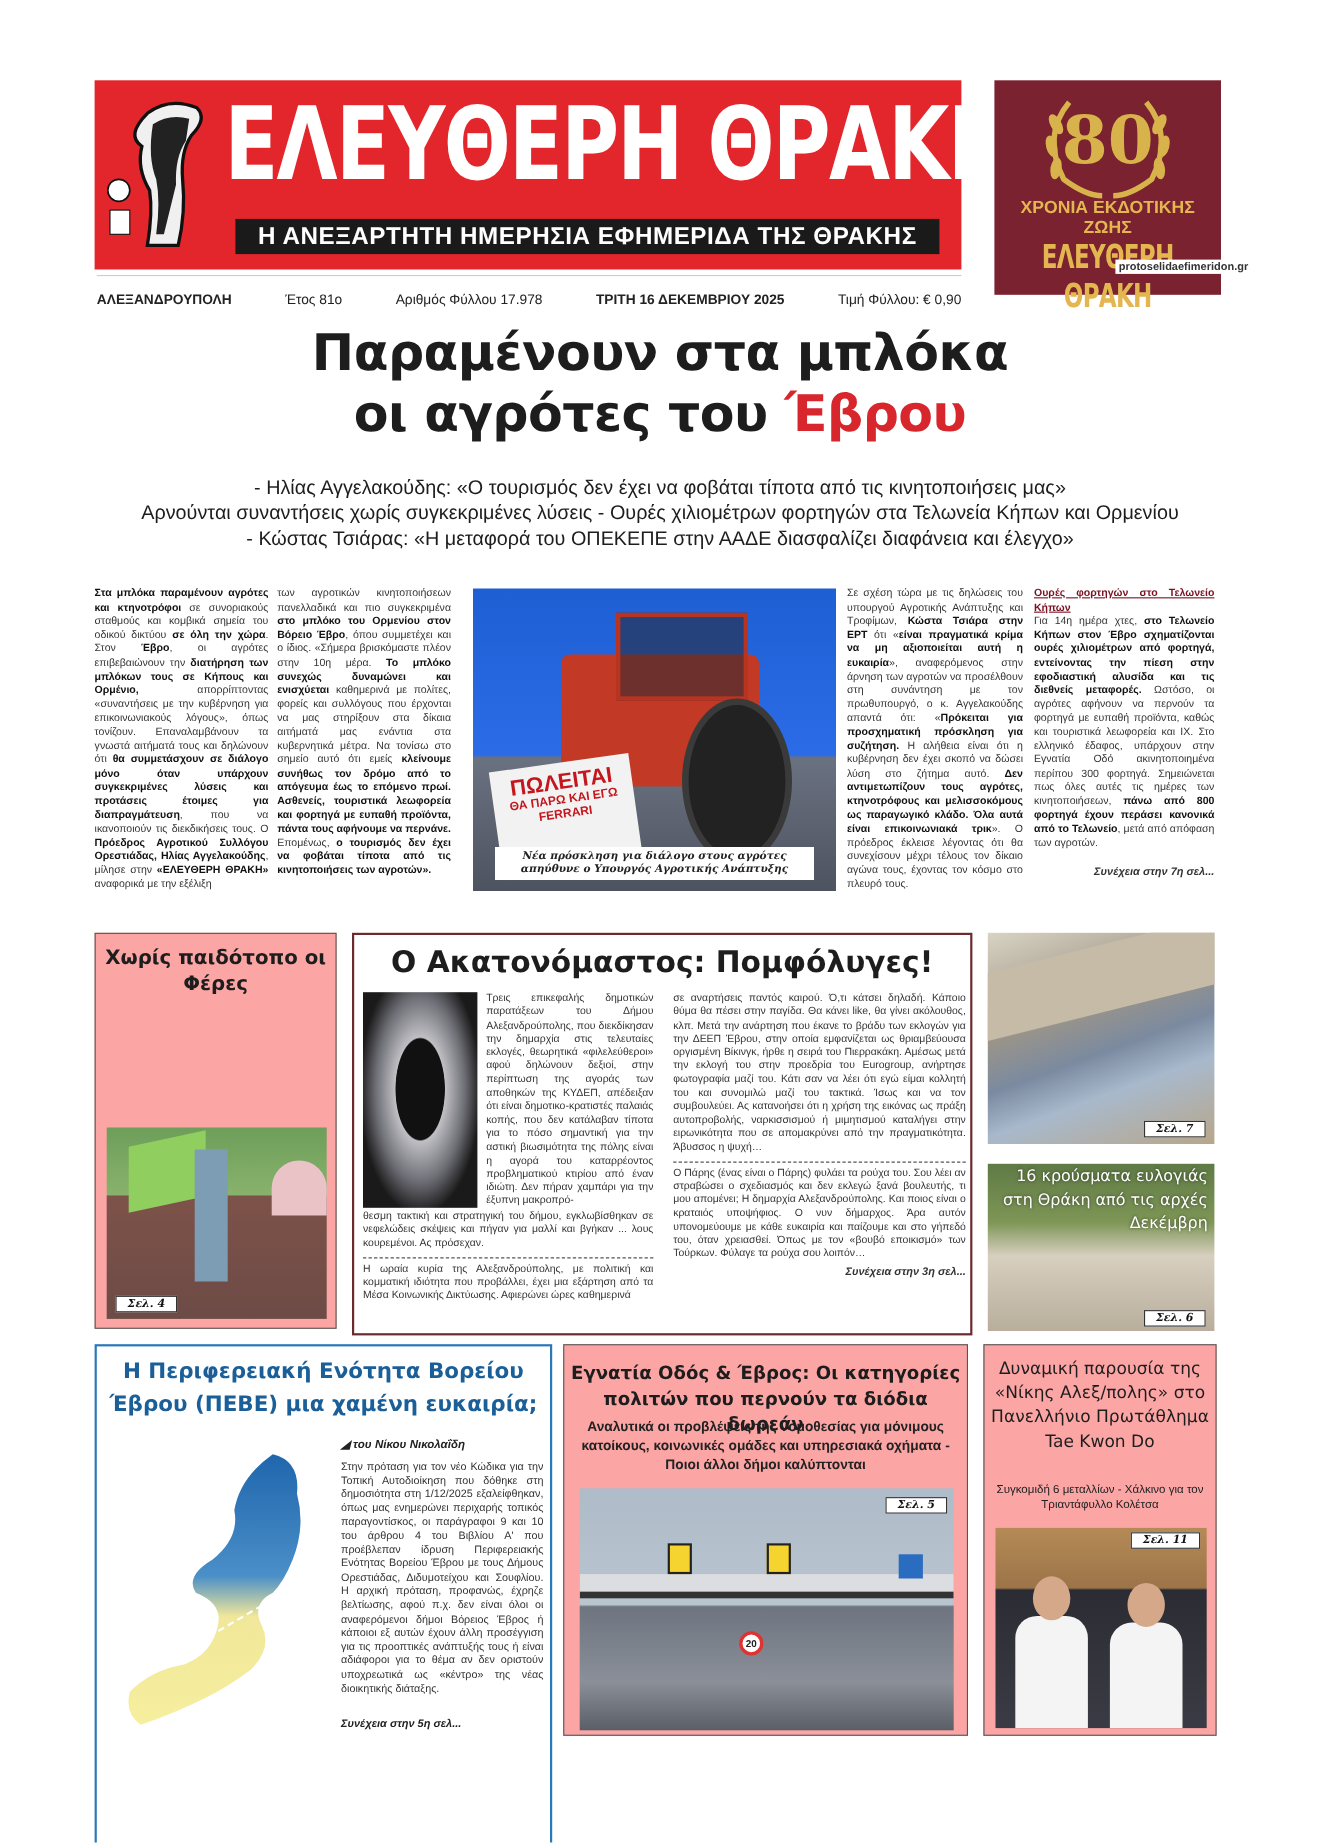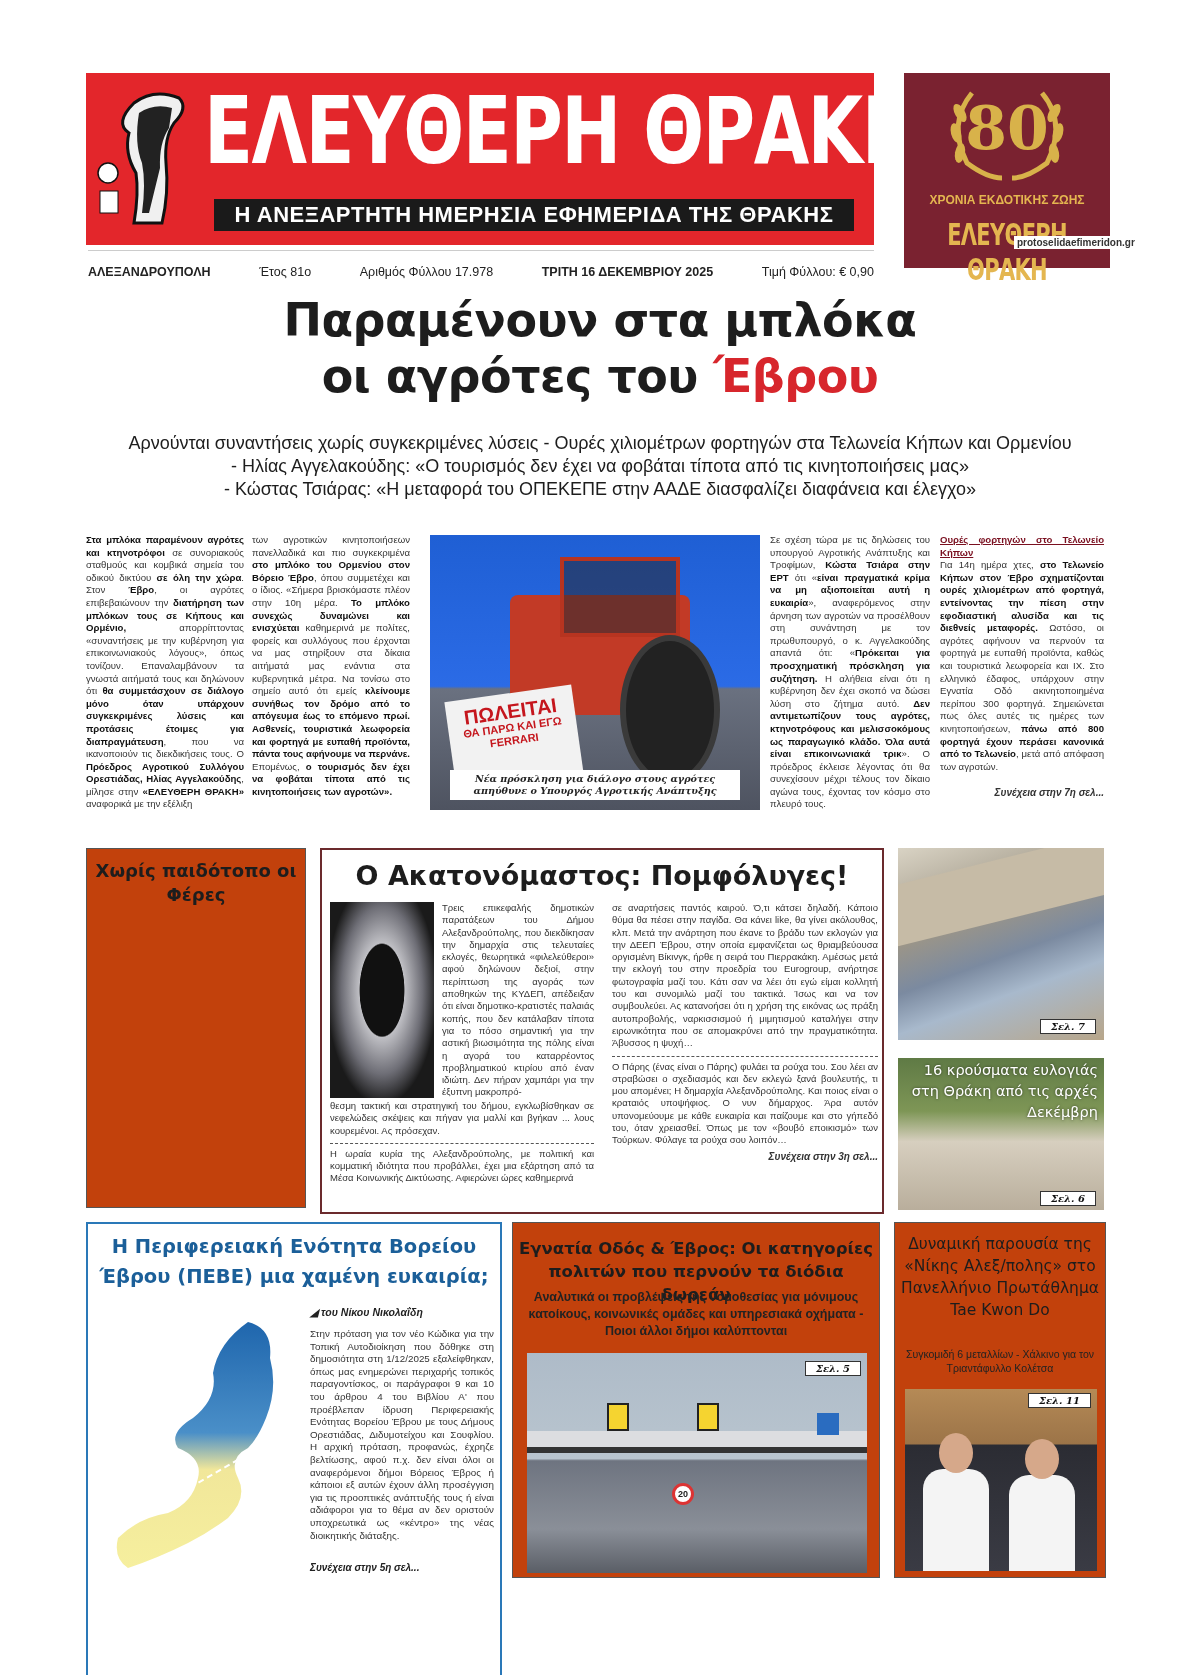--- a/index.html
+++ b/index.html
@@ -9,21 +9,21 @@
 
   
   .masthead { left: 86px; top: 73px; width: 788px; height: 172px; background: #e3262b; }
   .logo-figure { left: 8px; top: 10px; width: 104px; height: 150px; }
   .mast-title { left: 118px; top: 4px; width: 660px; height: 110px; color: #fff; font-family: "DejaVu Sans", sans-serif; font-weight: bold; font-size: 92px; letter-spacing: -2px; transform: scaleX(0.78); transform-origin: left top; white-space: nowrap; line-height: 110px; }
   .mast-sub { left: 128px; top: 126px; width: 640px; height: 32px; background: #1a1a1a; color: #fff; font-weight: bold; font-size: 22px; line-height: 32px; text-align: center; letter-spacing: 0.5px; }
 
   .anniv { left: 904px; top: 73px; width: 206px; height: 195px; background: #7a2230; }
   .anniv .num { position: absolute; left: 0; width: 100%; top: 20px; text-align: center; font-family: "DejaVu Serif", serif; font-size: 60px; color: #d8b24a; font-weight: bold; }
   .anniv .wreath { position: absolute; top: 10px; left: 38px; width: 130px; height: 100px; }
-  .anniv .yrs { position: absolute; top: 120px; width: 100%; text-align: center; color: #e4b650; font-size: 12px; font-weight: bold; }
+  .anniv .yrs { position: absolute; top: 108px; width: 100%; text-align: center; color: #e4b650; font-size: 16px; font-weight: bold; }
   .anniv .name { position: absolute; top: 144px; width: 100%; text-align: center; color: #e4b650; font-family: "DejaVu Sans", sans-serif; font-weight: bold; font-size: 30px; transform: scaleX(0.7); letter-spacing: -1px; }
   .watermark { left: 1014px; top: 236px; background: #fff; color: #333; font-size: 10px; font-weight: bold; padding: 1px 3px; }
 
   .infobar { left: 88px; top: 250px; width: 786px; height: 18px; font-size: 12.5px; color: #222; display: flex; justify-content: space-between; border-top: 1px solid #ccc; padding-top: 14px; }
   .infobar .b { font-weight: bold; }
 
   
   .headline { left: 120px; top: 292px; width: 960px; text-align: center; font-family: "DejaVu Sans", sans-serif; font-size: 46px; font-weight: bold; color: #1d1d1d; line-height: 56px; letter-spacing: -0.5px; }
   .headline .red { color: #d7262c; }
   .deck { left: 80px; top: 432px; width: 1040px; text-align: center; font-size: 18px; line-height: 23px; color: #1d1d1d; }
@@ -40,21 +40,21 @@
 
   .tractor { left: 430px; top: 535px; width: 330px; height: 275px; background: linear-gradient(#1f5fd4 0%, #2b6be6 55%, #6a7180 56%, #4e5360 100%); overflow: hidden; }
   .tractor .body { position: absolute; left: 80px; top: 60px; width: 180px; height: 120px; background: #c23a26; border-radius: 8px; }
   .tractor .cab { position: absolute; left: 130px; top: 22px; width: 120px; height: 80px; background: rgba(40,40,50,0.55); border: 4px solid #b73420; }
   .tractor .wheel { position: absolute; border-radius: 50%; background: #222; border: 6px solid #3a3a3a; }
   .tractor .sign { position: absolute; left: 20px; top: 158px; width: 128px; height: 90px; background: #f2f2f2; transform: rotate(-8deg); color: #c5161d; font-weight: bold; font-size: 20px; text-align: center; padding-top: 8px; line-height: 20px; }
   .tractor .sign small { display: block; font-size: 11px; line-height: 13px; }
   .tractor .caption { position: absolute; left: 20px; right: 20px; bottom: 10px; background: #fff; font-family: "DejaVu Serif", serif; font-style: italic; font-weight: bold; font-size: 9.6px; text-align: center; padding: 3px 4px; line-height: 12px; color: #222; }
 
   
-  .box { border: 1.5px solid #555; background: #c2410c; }
+  .box { border: 1.5px solid #555; background: #fca5a5; }
   .feres { left: 86px; top: 848px; width: 220px; height: 360px; }
   .feres .t { position: absolute; top: 10px; width: 100%; text-align: center; font-family: "DejaVu Sans", sans-serif; font-size: 18px; font-weight: bold; line-height: 24px; color: #1d1d1d; }
   .feres .s { position: absolute; top: 66px; width: 100%; text-align: center; font-size: 14px; line-height: 20px; color: #222; }
   .feres .img { position: absolute; left: 10px; top: 176px; width: 200px; height: 174px; background: linear-gradient(#6d9e5a 0%, #88b26c 35%, #7d5249 36%, #6d4b46 100%); }
   .img .slide { position: absolute; background: #8fce5f; }
   .selbadge { position: absolute; background: #fff; border: 1px solid #333; font-family: "DejaVu Serif", serif; font-style: italic; font-weight: bold; font-size: 10px; padding: 1px 10px; color: #111; }
 
   .akat { left: 320px; top: 848px; width: 564px; height: 366px; border: 2px solid #6b2a2d; }
   .akat .t { position: absolute; top: 10px; width: 100%; text-align: center; font-family: "DejaVu Sans", sans-serif; font-size: 27px; font-weight: bold; color: #1d1d1d; }
   .akat .photo { position: absolute; left: 8px; top: 52px; width: 104px; height: 196px; background: radial-gradient(ellipse at 50% 45%, #111 0%, #111 30%, #bfbfc4 31%, #6e6e76 55%, #1a1a1a 75%); }
@@ -127,22 +127,22 @@
   <span>Αριθμός Φύλλου 17.978</span>
   <span class="b">ΤΡΙΤΗ 16 ΔΕΚΕΜΒΡΙΟΥ 2025</span>
   <span>Τιμή Φύλλου: € 0,90</span>
 </div>
 
 <div class="abs headline">
   <div>Παραμένουν στα μπλόκα</div>
   <div><span>οι αγρότες του </span><span class="red">Έβρου</span></div>
 </div>
 <div class="abs deck">
+  <div>- Ηλίας Αγγελακούδης: «Ο τουρισμός δεν έχει να φοβάται τίποτα από τις κινητοποιήσεις μας»</div>
   <div>Αρνούνται συναντήσεις χωρίς συγκεκριμένες λύσεις - Ουρές χιλιομέτρων φορτηγών στα Τελωνεία Κήπων και Ορμενίου</div>
-  <div>- Ηλίας Αγγελακούδης: «Ο τουρισμός δεν έχει να φοβάται τίποτα από τις κινητοποιήσεις μας»</div>
   <div>- Κώστας Τσιάρας: «Η μεταφορά του ΟΠΕΚΕΠΕ στην ΑΑΔΕ διασφαλίζει διαφάνεια και έλεγχο»</div>
 </div>
 
 <div class="abs col col1">
   <b>Στα μπλόκα παραμένουν αγρότες και κτηνοτρόφοι</b><span> σε συνοριακούς σταθμούς και κομβικά σημεία του οδικού δικτύου </span><b>σε όλη την χώρα</b><span>. Στον </span><b>Έβρο</b><span>, οι αγρότες επιβεβαιώνουν την </span><b>διατήρηση των μπλόκων τους σε Κήπους και Ορμένιο,</b><span> απορρίπτοντας «συναντήσεις με την κυβέρνηση για επικοινωνιακούς λόγους», όπως τονίζουν. Επαναλαμβάνουν τα γνωστά αιτήματά τους και δηλώνουν ότι </span><b>θα συμμετάσχουν σε διάλογο μόνο όταν υπάρχουν συγκεκριμένες λύσεις και προτάσεις έτοιμες για διαπραγμάτευση</b><span>, που να ικανοποιούν τις διεκδικήσεις τους. Ο </span><b>Πρόεδρος Αγροτικού Συλλόγου Ορεστιάδας, Ηλίας Αγγελακούδης</b><span>, μίλησε στην </span><b>«ΕΛΕΥΘΕΡΗ ΘΡΑΚΗ»</b><span> αναφορικά με την εξέλιξη</span>
 </div>
 <div class="abs col col2">
   <span>των αγροτικών κινητοποιήσεων πανελλαδικά και πιο συγκεκριμένα </span><b>στο μπλόκο του Ορμενίου στον Βόρειο Έβρο</b><span>, όπου συμμετέχει και ο ίδιος. «Σήμερα βρισκόμαστε πλέον στην 10η μέρα. </span><b>Το μπλόκο συνεχώς δυναμώνει και ενισχύεται</b><span> καθημερινά με πολίτες, φορείς και συλλόγους που έρχονται να μας στηρίξουν στα δίκαια αιτήματά μας ενάντια στα κυβερνητικά μέτρα. Να τονίσω στο σημείο αυτό ότι εμείς </span><b>κλείνουμε συνήθως τον δρόμο από το απόγευμα έως το επόμενο πρωί. Ασθενείς, τουριστικά λεωφορεία και φορτηγά με ευπαθή προϊόντα, πάντα τους αφήνουμε να περνάνε.</b><span> Επομένως, </span><b>ο τουρισμός δεν έχει να φοβάται τίποτα από τις κινητοποιήσεις των αγροτών».</b>
 </div>
 
@@ -159,20 +159,26 @@
   <span>Σε σχέση τώρα με τις δηλώσεις του υπουργού Αγροτικής Ανάπτυξης και Τροφίμων, </span><b>Κώστα Τσιάρα στην ΕΡΤ</b><span> ότι «</span><b>είναι πραγματικά κρίμα να μη αξιοποιείται αυτή η ευκαιρία</b><span>», αναφερόμενος στην άρνηση των αγροτών να προσέλθουν στη συνάντηση με τον πρωθυπουργό, ο κ. Αγγελακούδης απαντά ότι: «</span><b>Πρόκειται για προσχηματική πρόσκληση για συζήτηση.</b><span> Η αλήθεια είναι ότι η κυβέρνηση δεν έχει σκοπό να δώσει λύση στο ζήτημα αυτό. </span><b>Δεν αντιμετωπίζουν τους αγρότες, κτηνοτρόφους και μελισσοκόμους ως παραγωγικό κλάδο. Όλα αυτά είναι επικοινωνιακά τρικ</b><span>». Ο πρόεδρος έκλεισε λέγοντας ότι θα συνεχίσουν μέχρι τέλους τον δίκαιο αγώνα τους, έχοντας τον κόσμο στο πλευρό τους.</span>
 </div>
 <div class="abs col col4">
   <div class="head">Ουρές φορτηγών στο Τελωνείο Κήπων</div>
   <span>Για 14η ημέρα χτες, </span><b>στο Τελωνείο Κήπων στον Έβρο σχηματίζονται ουρές χιλιομέτρων από φορτηγά, εντείνοντας την πίεση στην εφοδιαστική αλυσίδα και τις διεθνείς μεταφορές.</b><span> Ωστόσο, οι αγρότες αφήνουν να περνούν τα φορτηγά με ευπαθή προϊόντα, καθώς και τουριστικά λεωφορεία και ΙΧ. Στο ελληνικό έδαφος, υπάρχουν στην Εγνατία Οδό ακινητοποιημένα περίπου 300 φορτηγά. Σημειώνεται πως όλες αυτές τις ημέρες των κινητοποιήσεων, </span><b>πάνω από 800 φορτηγά έχουν περάσει κανονικά από το Τελωνείο</b><span>, μετά από απόφαση των αγροτών.</span>
   <div class="cont" style="text-align:right;margin-top:14px;">Συνέχεια στην 7η σελ...</div>
 </div>
 
 <div class="abs box feres">
   <div class="t">Χωρίς παιδότοπο οι Φέρες</div>
+  <div class="img">
+    <div class="slide" style="left:20px;top:10px;width:70px;height:60px;transform:skewY(-12deg);"></div>
+    <div class="slide" style="left:80px;top:20px;width:30px;height:120px;background:#7d9db4;"></div>
+    <div class="slide" style="left:150px;top:30px;width:50px;height:50px;background:#e9c3c6;border-radius:50% 50% 0 0;"></div>
+    <div class="selbadge" style="left:8px;bottom:6px;">Σελ. 4</div>
+  </div>
 </div>
 
 <div class="abs akat">
   <div class="t">Ο Ακατονόμαστος: Πομφόλυγες!</div>
   <div class="photo"></div>
   <div class="c1">Τρεις επικεφαλής δημοτικών παρατάξεων του Δήμου Αλεξανδρούπολης, που διεκδίκησαν την δημαρχία στις τελευταίες εκλογές, θεωρητικά «φιλελεύθεροι» αφού δηλώνουν δεξιοί, στην περίπτωση της αγοράς των αποθηκών της ΚΥΔΕΠ, απέδειξαν ότι είναι δημοτικο-κρατιστές παλαιάς κοπής, που δεν κατάλαβαν τίποτα για το πόσο σημαντική για την αστική βιωσιμότητα της πόλης είναι η αγορά του καταρρέοντος προβληματικού κτιρίου από έναν ιδιώτη. Δεν πήραν χαμπάρι για την έξυπνη μακροπρό-</div>
   <div class="c1b">
     <div>θεσμη τακτική και στρατηγική του δήμου, εγκλωβίσθηκαν σε νεφελώδεις σκέψεις και πήγαν για μαλλί και βγήκαν ... λους κουρεμένοι. Ας πρόσεχαν.</div>
     <div class="dash"></div>
     <div>Η ωραία κυρία της Αλεξανδρούπολης, με πολιτική και κομματική ιδιότητα που προβάλλει, έχει μια εξάρτηση από τα Μέσα Κοινωνικής Δικτύωσης. Αφιερώνει ώρες καθημερινά</div>

